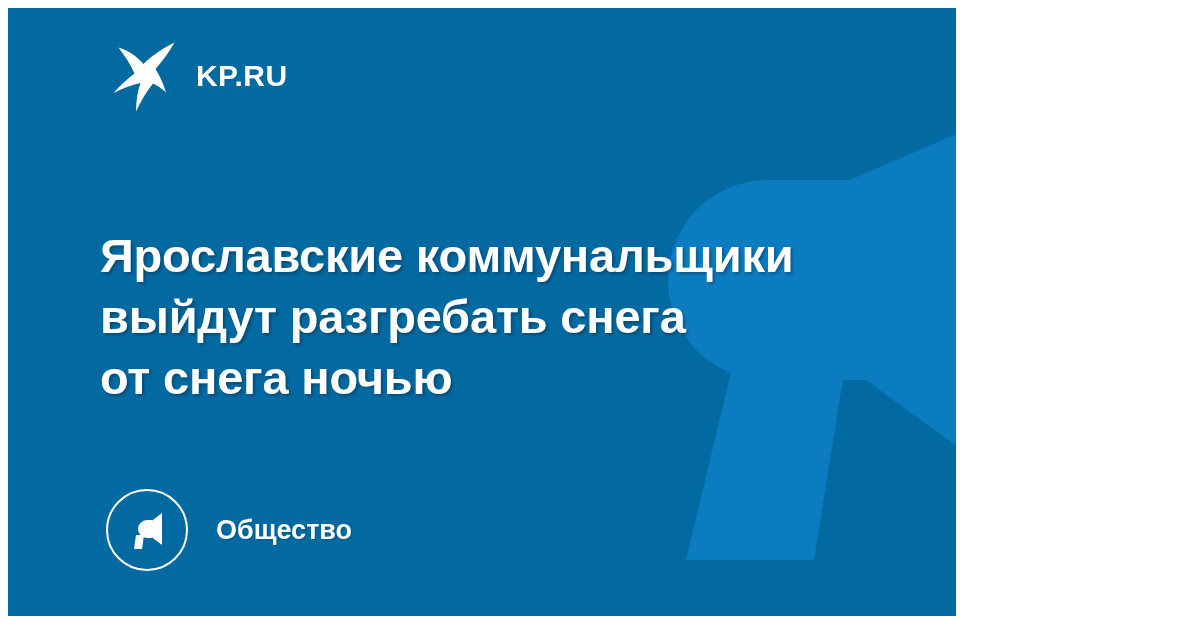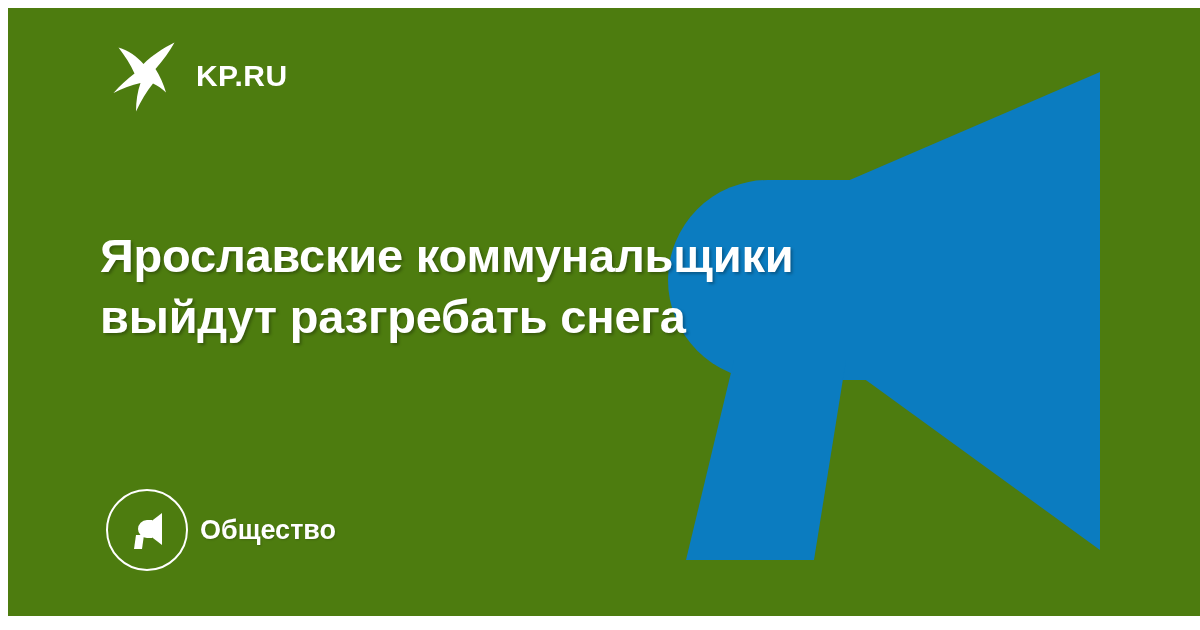--- a/index.html
+++ b/index.html
@@ -12,23 +12,23 @@
     height: 630px;
     overflow: hidden;
     font-family: "Liberation Sans", "DejaVu Sans", sans-serif;
   }
 
   
   .card {
     position: absolute;
     left: 8px;
     top: 8px;
-    width: 1192px;
+    width: 948px;
     height: 608px;
-    background: #4d7c0f;
+    background: #0369a1;
     overflow: hidden;
   }
 
   
   .watermark {
     position: absolute;
     left: 0;
     top: 0;
     width: 1192px;
     height: 608px;
@@ -86,21 +86,21 @@
     white-space: nowrap;
   }
 
   
   .badge {
     position: absolute;
     left: 98px;
     top: 481px;
     display: flex;
     align-items: center;
-    gap: 12px;
+    gap: 28px;
   }
   .badge-circle {
     width: 82px;
     height: 82px;
     border-radius: 50%;
     border: 2px solid #ffffff;
     box-sizing: border-box;
     display: flex;
     align-items: center;
     justify-content: center;
@@ -150,20 +150,21 @@
                    C51.5 44 48 36 43.5 29 C51 20.5 57.5 11.5 62.5 2.5 Z"></path>
         </g>
       </svg>
     </span>
     <span class="brand-name">KP.RU</span>
   </div>
 
   <h1 class="headline">
     <span class="headline-line">Ярославские коммунальщики</span>
     <span class="headline-line">выйдут разгребать снега</span>
+    <span class="headline-line">от снега ночью</span>
   </h1>
 
   <div class="badge">
     <span class="badge-circle">
       <svg viewBox="0 0 44 44" xmlns="http://www.w3.org/2000/svg" aria-hidden="true">
         <g fill="#ffffff">
 
           <path d="M37 5 L37 37 L24 27 L24 15 Z"></path>
 
           <path d="M22 12 H27 V30 H22 a9 9 0 0 1 0 -18 Z"></path>

